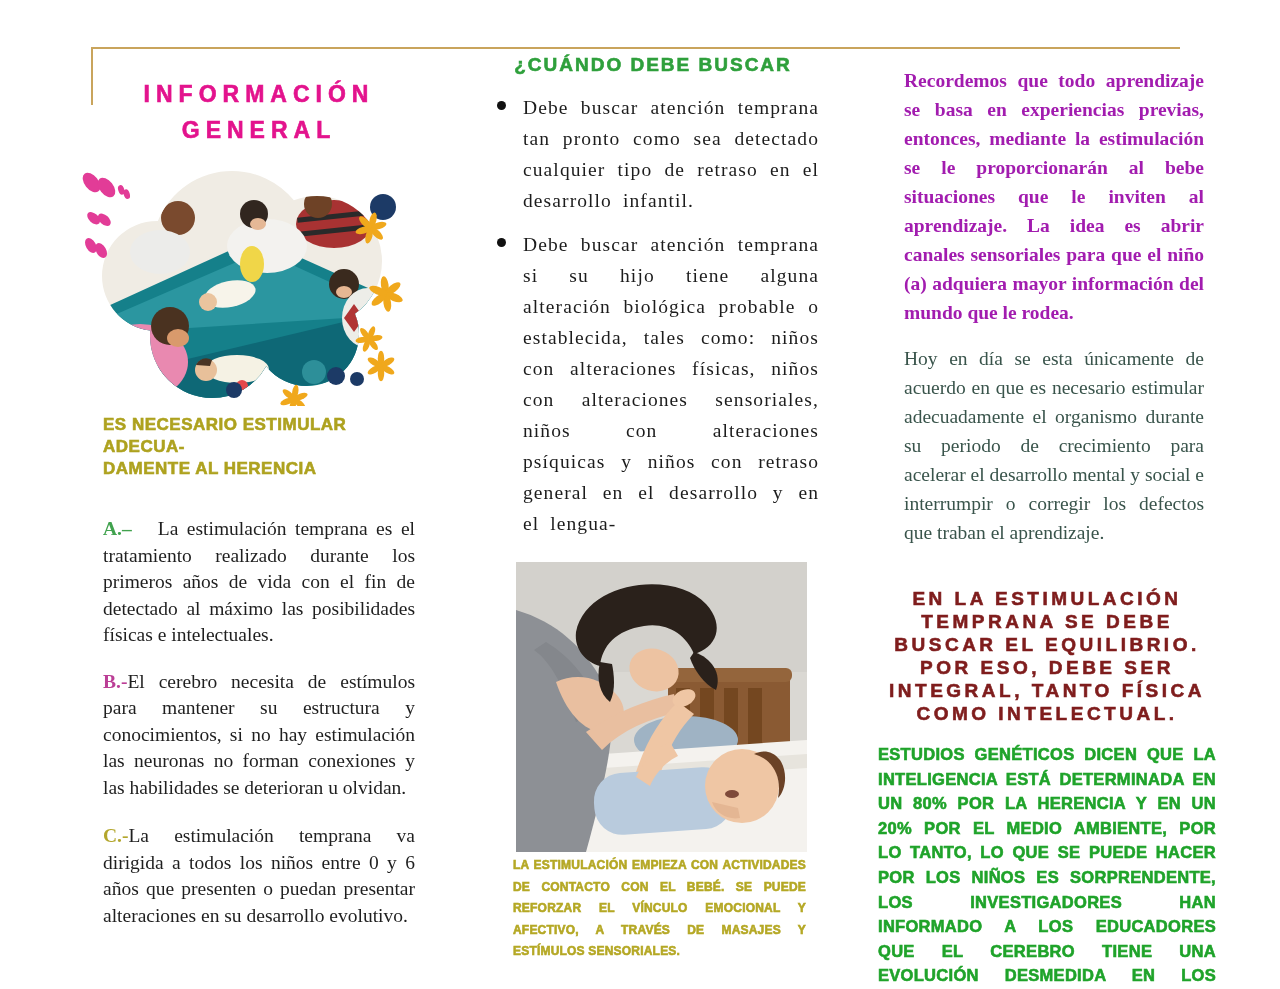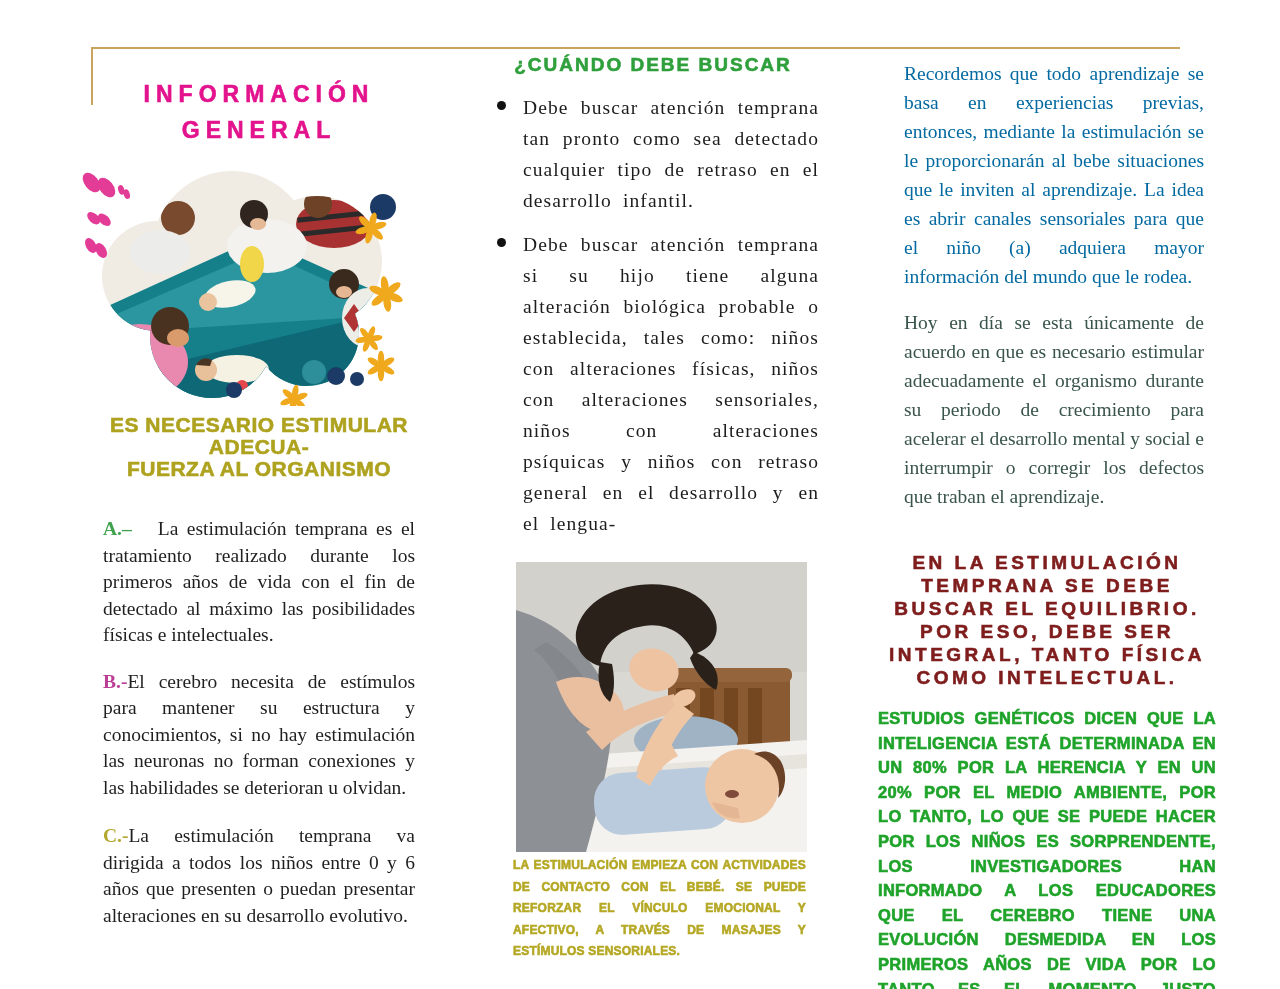--- a/index.html
+++ b/index.html
@@ -47,24 +47,24 @@
   .illustration {
     position: relative;
     height: 240px;
     margin-top: 18px;
   }
   .illustration svg { position: absolute; left: -21px; top: 0; }
 
   .left-subtitle {
     margin-top: 8px;
     color: #aea21f;
-    font-size: 21px;
+    font-size: 17px;
     line-height: 22px;
     letter-spacing: 0.5px;
-    text-align: center;
+    text-align: left;
   }
 
   .para {
     font-size: 19.5px;
     line-height: 26.5px;
     text-align: justify;
     margin-top: 17px;
     color: #1f1f1f;
   }
   .para:first-of-type { margin-top: 36px; }
@@ -114,21 +114,21 @@
     text-align: justify;
   }
 
   
   .r-par {
     font-size: 19.5px;
     line-height: 29px;
     text-align: justify;
     margin: 0 12px 0 26px;
   }
-  .r-par-1 { color: #0369a1; margin-top: 7px; }
+  .r-par-1 { color: #a21caf; margin-top: 14px; font-weight: bold; }
   .r-par-2 { color: #39544b; margin-top: 17px; }
   .r-heading {
     margin-top: 40px;
     color: #7f1d1d;
     font-size: 19px;
     line-height: 23px;
     letter-spacing: 3.5px;
     text-align: center;
   }
   .green-block {
@@ -239,21 +239,21 @@
         <use href="#flower" transform="translate(304,128) scale(1.12) rotate(-8)"></use>
         <use href="#flower" transform="translate(287,173) scale(0.85) rotate(22)"></use>
         <use href="#flower" transform="translate(299,200) scale(0.95)"></use>
         <use href="#flower" transform="translate(212,233) scale(0.9) rotate(10)"></use>
       </g>
     </svg>
   </div>
 
   <h2 class="left-subtitle display">
     <span>ES NECESARIO ESTIMULAR ADECUA-</span><br>
-    <span>FUERZA AL ORGANISMO</span>
+    <span>DAMENTE AL HERENCIA</span>
   </h2>
 
   <p class="para para-a">
     <span class="lead">A.–</span><span>La estimulación temprana es el tratamiento realizado durante los primeros años de vida con el fin de detectado al máximo las posibilidades físicas e intelectuales.</span>
   </p>
   <p class="para para-b">
     <span class="lead">B.-</span><span>El cerebro necesita de estímulos para mantener su estructura y conocimientos, si no hay estimulación las neuronas no forman conexiones y las habilidades se deterioran u olvidan.</span>
   </p>
   <p class="para para-c">
     <span class="lead">C.-</span><span>La estimulación temprana va dirigida a todos los niños entre 0 y 6 años que presenten o puedan presentar alteraciones en su desarrollo evolutivo.</span>

